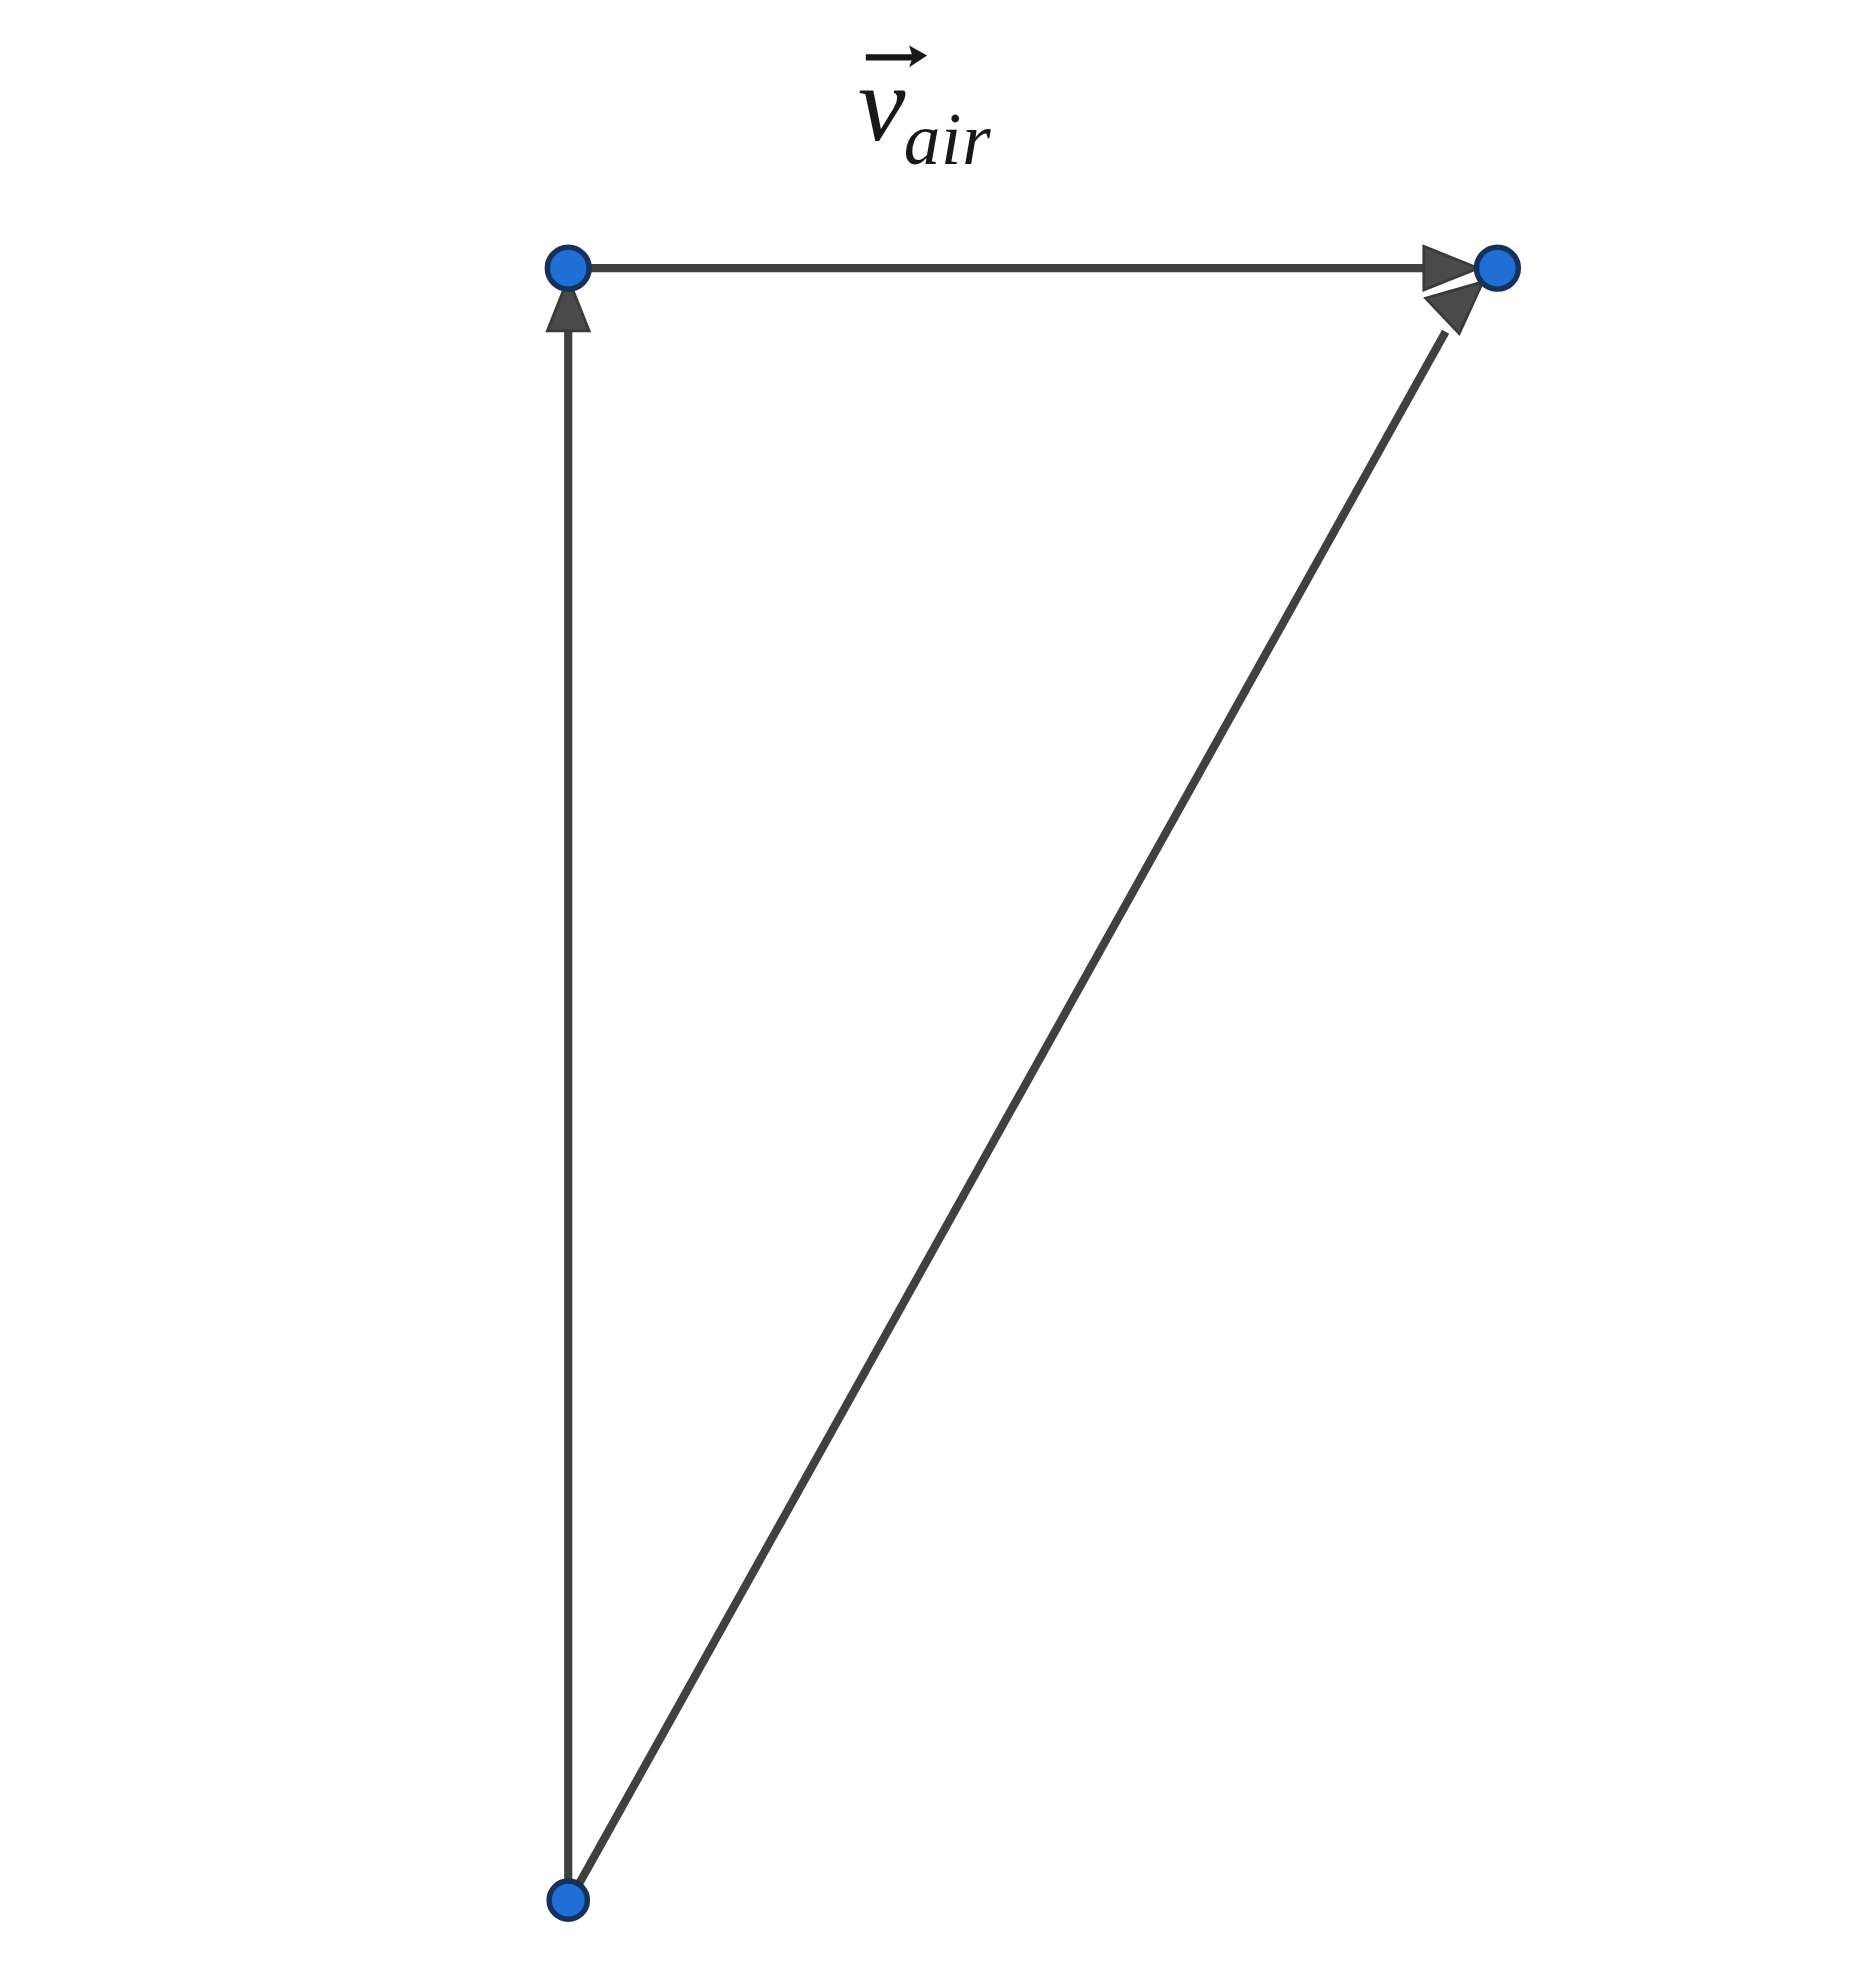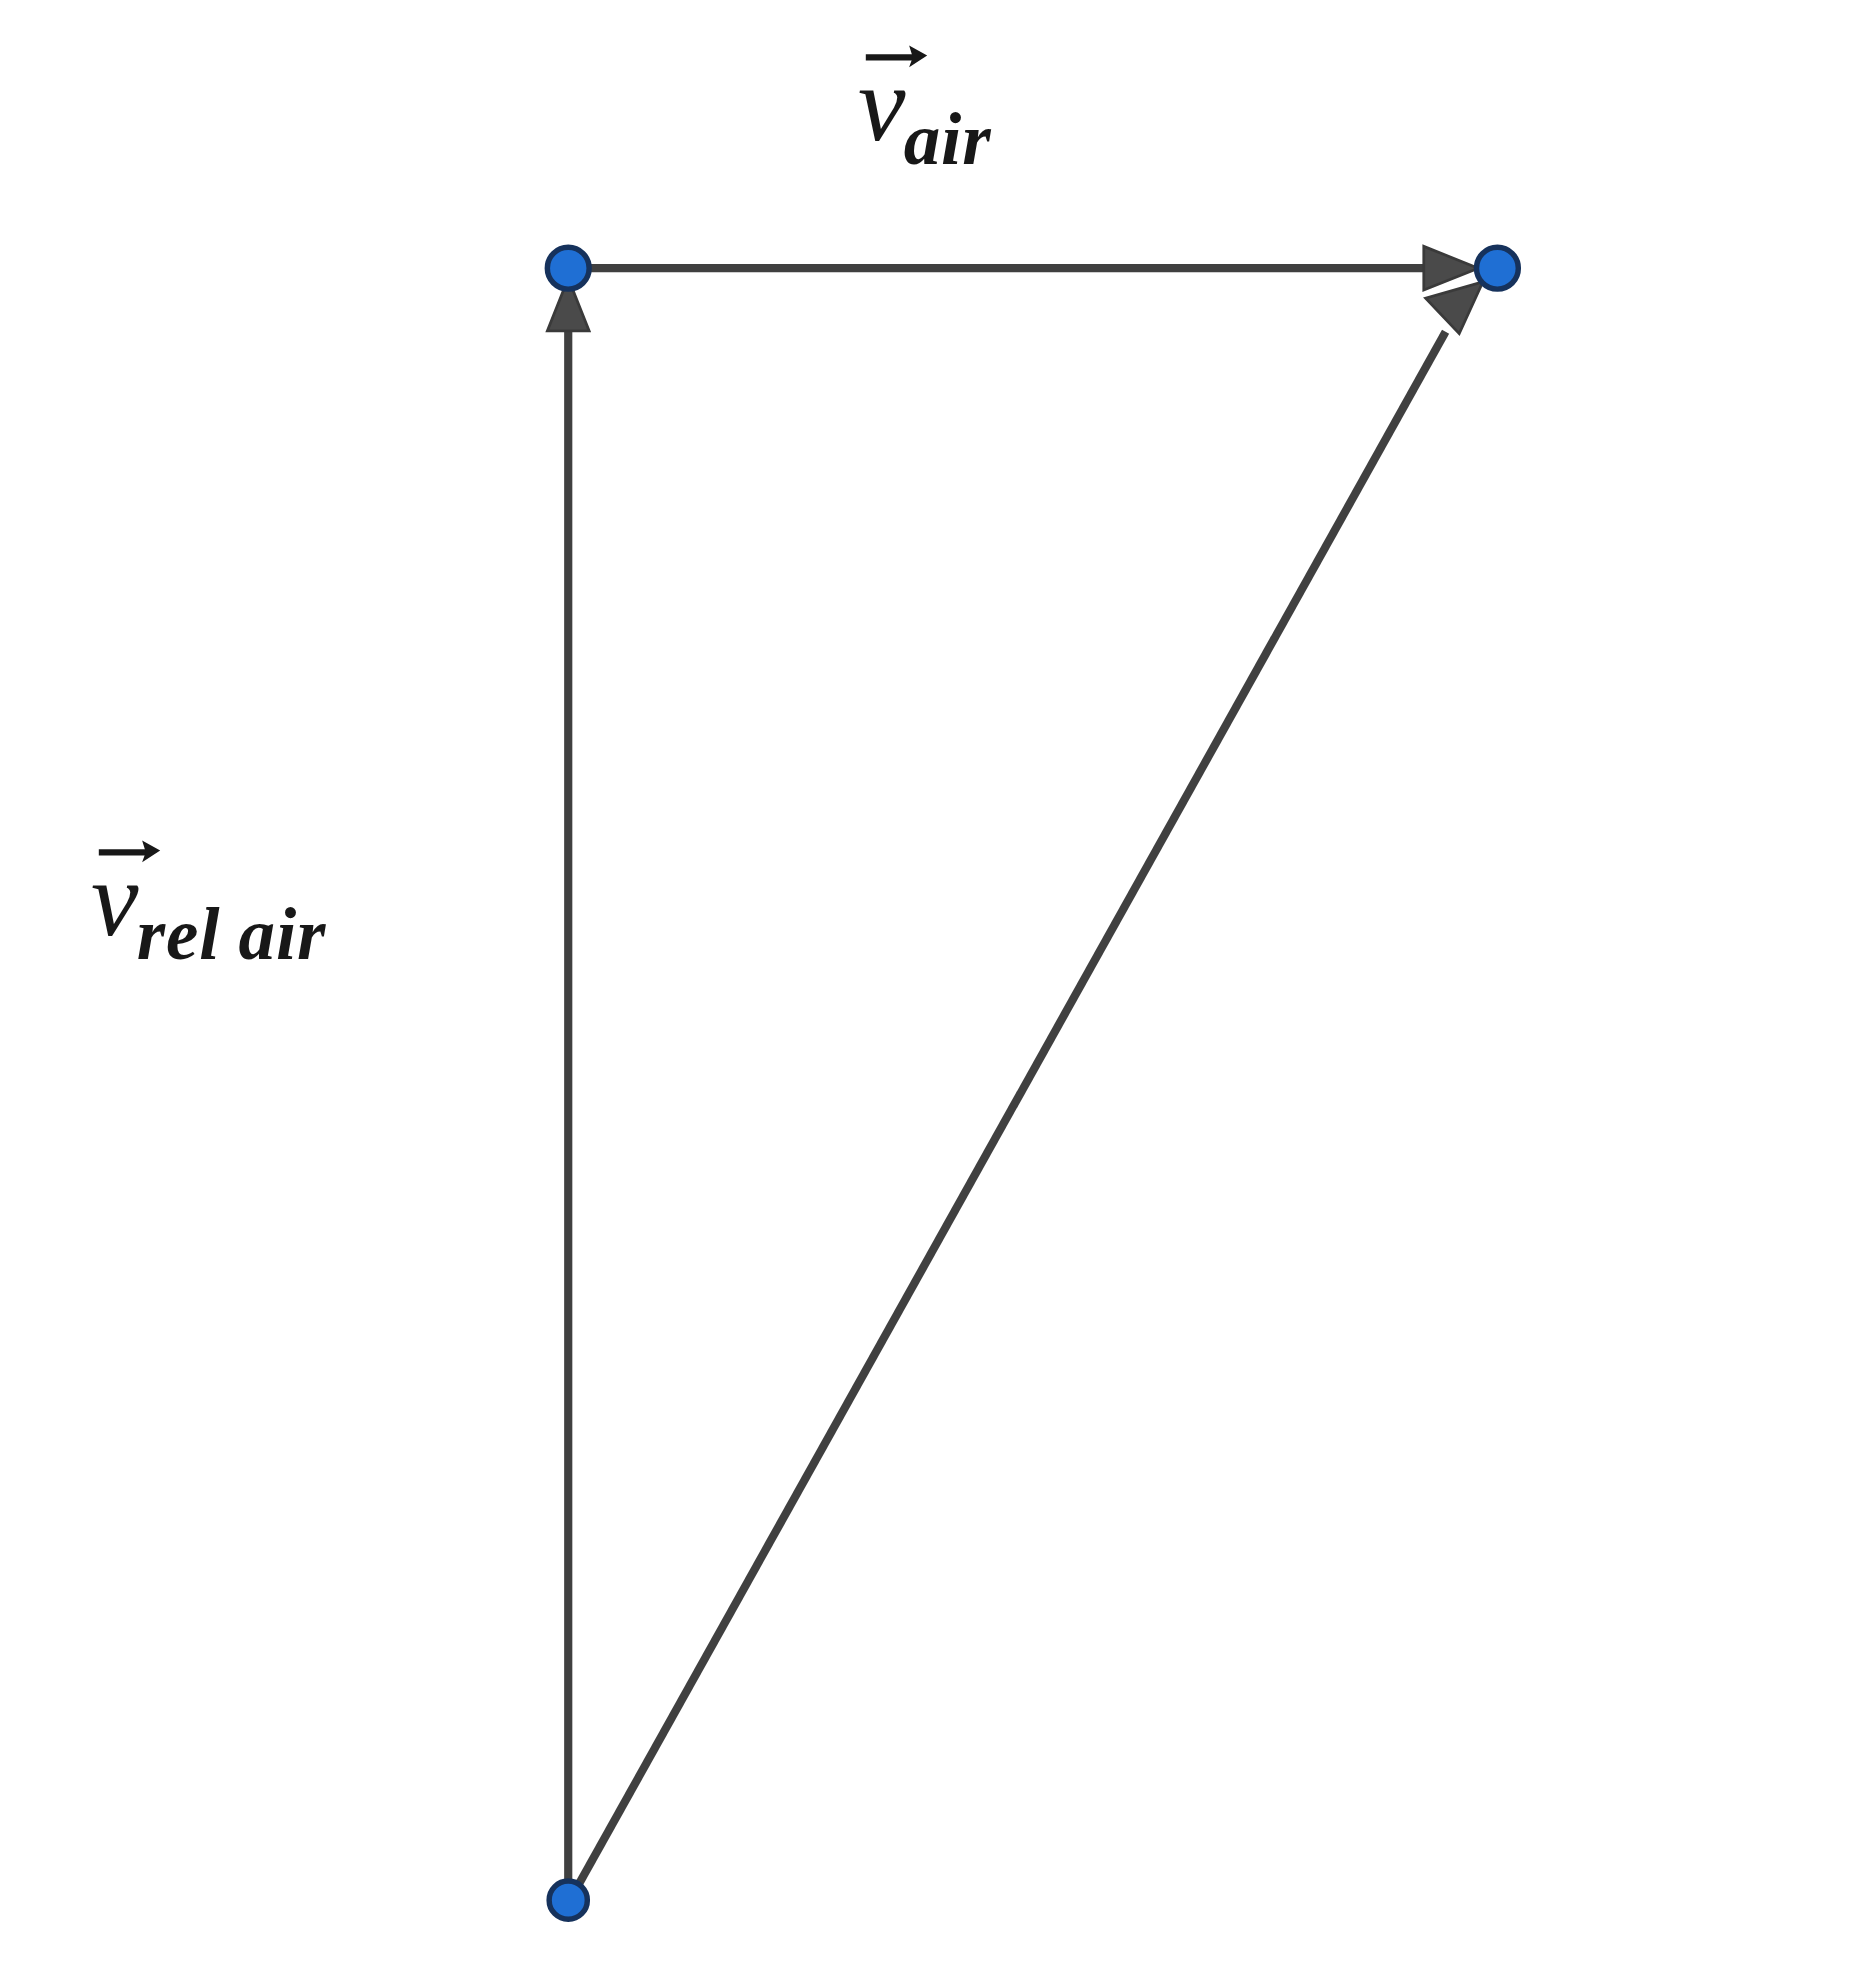--- a/index.html
+++ b/index.html
@@ -60,21 +60,20 @@
   .vec-label .sub {
     display: inline-block;
     font-size: 73px;
     font-style: italic;
     font-family: "Liberation Serif", "DejaVu Serif", serif;
     vertical-align: baseline;
     position: relative;
     top: 23.6px;
     left: -3.6px;
     letter-spacing: 0.9px;
-    font-weight: bold;
   }
   .vec-label .sub .gap {
     display: inline-block;
     width: 18px;
   }
   #label-v-air {
     left: 858px;
     top: 51px;
   }
   #label-v-rel-air {
@@ -107,22 +106,16 @@
     <circle cx="1647" cy="295" r="23" fill="#1f6fd4" stroke="#16325c" stroke-width="6"></circle>
   </svg>
 
   <div class="vec-label" id="label-v-air">
     <span class="vsym">v<svg class="vec-arrow" viewBox="0 0 72 34" xmlns="http://www.w3.org/2000/svg">
         <line x1="2" y1="19" x2="60" y2="19" stroke="#181818" stroke-width="7" stroke-linecap="butt"></line>
         <polygon points="70,17 50,6 54,19 50,30" fill="#181818"></polygon>
       </svg></span><span class="sub">air</span>
   </div>
 
-  <div class="vec-label" id="label-v-rel-air">
-    <span class="vsym">v<svg class="vec-arrow" viewBox="0 0 72 34" xmlns="http://www.w3.org/2000/svg">
-        <line x1="2" y1="19" x2="60" y2="19" stroke="#181818" stroke-width="7" stroke-linecap="butt"></line>
-        <polygon points="70,17 50,6 54,19 50,30" fill="#181818"></polygon>
-      </svg></span><span class="sub">rel</span><span class="sub gap-holder"><span class="gap"></span></span><span class="sub">air</span>
-  </div>
 
 
 </div>
 
 
 </body></html>

